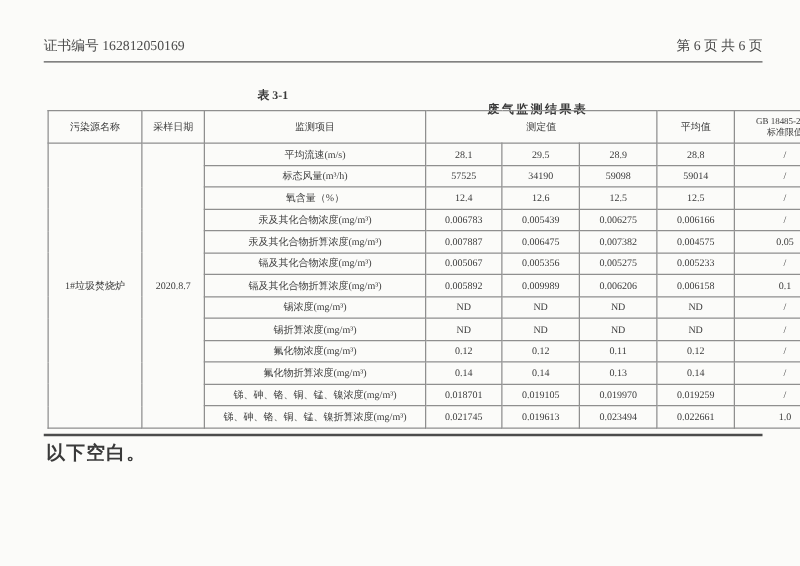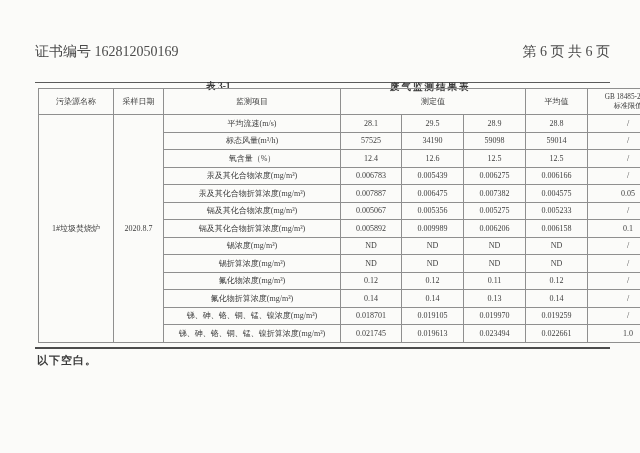--- a/index.html
+++ b/index.html
@@ -11,41 +11,41 @@
   .page {
     position: relative;
     width: 640px;
     height: 453px;
     background: #fbfbf9;
     color: #3d3d3d;
     overflow: hidden;
   }
   .doc-header {
     position: absolute;
-    top: 43px;
+    top: 29px;
     left: 35px;
     width: 575px;
     display: flex;
     justify-content: space-between;
-    font-size: 14px;
+    font-size: 11px;
     color: #4a4a4a;
-    padding-bottom: 21px;
+    padding-bottom: 5px;
     border-bottom: 1.5px solid #5a5a5a;
   }
   .table-title {
     position: absolute;
     top: 70px;
     left: 38px;
     width: 570px;
     height: 14px;
     font-size: 9.5px;
     font-weight: bold;
     color: #3a3a3a;
   }
-  .table-title .tnum { position: absolute; left: 168px; margin-top: 10px; }
+  .table-title .tnum { position: absolute; left: 168px; }
   .table-title .tname { position: absolute; left: 352px; letter-spacing: 2px; margin-top: 11px; }
   table.results {
     position: absolute;
     top: 88px;
     left: 38px;
     width: 570px;
     border-collapse: collapse;
     table-layout: fixed;
     font-size: 8px;
     color: #3d3d3d;
@@ -76,21 +76,21 @@
     top: 347px;
     left: 35px;
     width: 575px;
     height: 2px;
     background: #4c4c4c;
   }
   .blank-note {
     position: absolute;
     top: 353px;
     left: 37px;
-    font-size: 11px;
+    font-size: 15px;
     font-weight: bold;
     letter-spacing: 1px;
     color: #3a3a3a;
   }
 </style>
 </head>
 <body>
 
 <div class="page">
 

